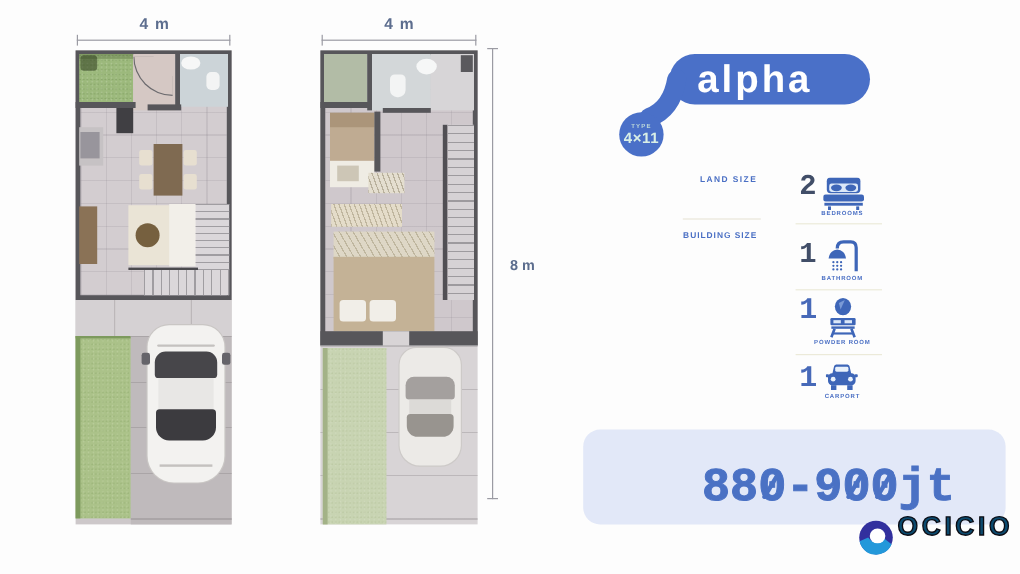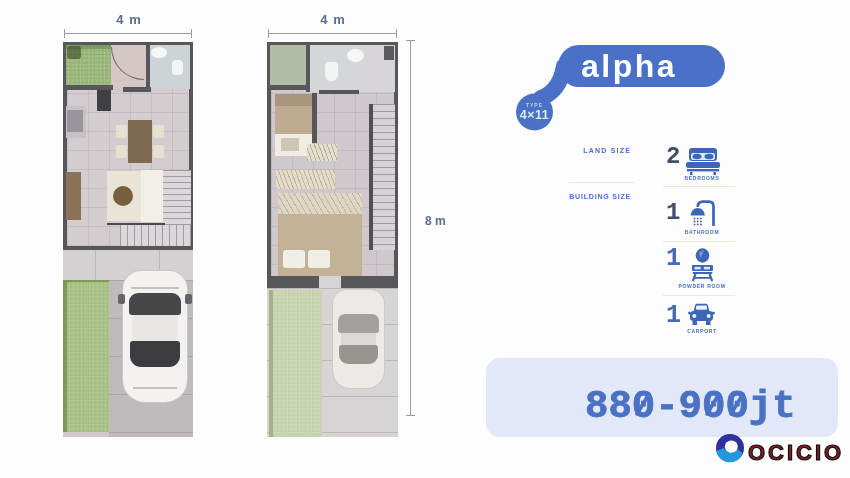--- a/index.html
+++ b/index.html
@@ -223,15 +223,15 @@
       <line x1="122" y1="29" x2="134" y2="9"></line>
       <line x1="146" y1="29" x2="158" y2="9"></line>
     </g>
   </svg>
 
   <svg class="abs" style="left:715px;top:433px;" width="30" height="30" viewBox="0 0 30 30">
     <circle cx="15" cy="15" r="14" fill="#32309e"></circle>
     <path d="M 1.3 18 A 14 14 0 0 0 28 20.5 L 21.5 15.5 A 8 8 0 0 1 8.5 15 Z" fill="#2398da"></path>
     <ellipse cx="16.3" cy="13.6" rx="6.5" ry="6.2" fill="#ffffff"></ellipse>
   </svg>
-  <div class="abs" style="left:748px;top:440px;font-size:22px;font-weight:bold;color:#7f1d1d;letter-spacing:3px;-webkit-text-stroke:1.1px #0b0b12;">OCICIO</div>
+  <div class="abs" style="left:748px;top:426px;font-size:22px;font-weight:bold;color:#0c4a6e;letter-spacing:3px;-webkit-text-stroke:1.1px #0b0b12;">OCICIO</div>
 
 </div>
 
 </body></html>

